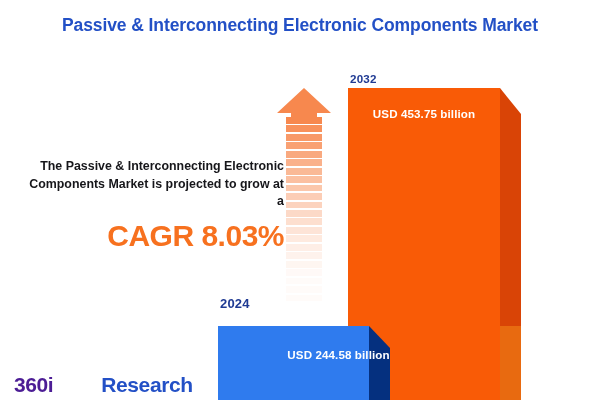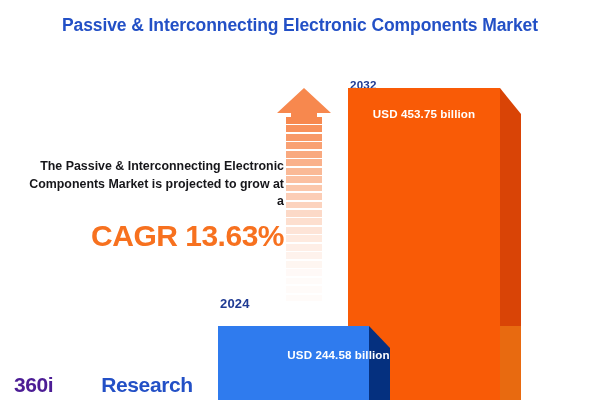--- a/index.html
+++ b/index.html
@@ -132,21 +132,21 @@
     width: 152px;
     text-align: center;
     font-size: 11.6px;
     font-weight: bold;
     color: #ffffff;
     letter-spacing: 0.1px;
   }
   #label-2032 {
     position: absolute;
     left: 350px;
-    top: 70px;
+    top: 64px;
     font-size: 11.6px;
     font-weight: bold;
     color: #1F3A93;
     letter-spacing: 0.2px;
     text-align: right;
   }
 
   
   #bar-2024 {
     left: 218px;
@@ -207,21 +207,21 @@
 </style>
 </head>
 <body>
 
 <div id="canvas">
 
   <div id="chart-title">Passive &amp; Interconnecting  Electronic Components Market</div>
 
   <div id="statement-block">
     <div id="statement-text">The Passive &amp; Interconnecting Electronic Components Market is projected to grow at a</div>
-    <div id="cagr-value">CAGR 13.63%</div>
+    <div id="cagr-value">CAGR 8.03%</div>
   </div>
 
   <div id="growth-arrow">
     <svg id="arrow-head" viewBox="0 0 54 30" preserveAspectRatio="none">
       <polygon points="27,0 54,25 40,25 40,30 14,30 14,25 0,25" fill="#F7884E"></polygon>
     </svg>
     <div id="arrow-shaft">
         <div class="arrow-stripe" style="background: rgb(247, 136, 78); opacity: 1;"></div>
         <div class="arrow-stripe" style="background: rgb(247, 136, 78); opacity: 0.927;"></div>
         <div class="arrow-stripe" style="background: rgb(247, 136, 78); opacity: 0.856;"></div>

